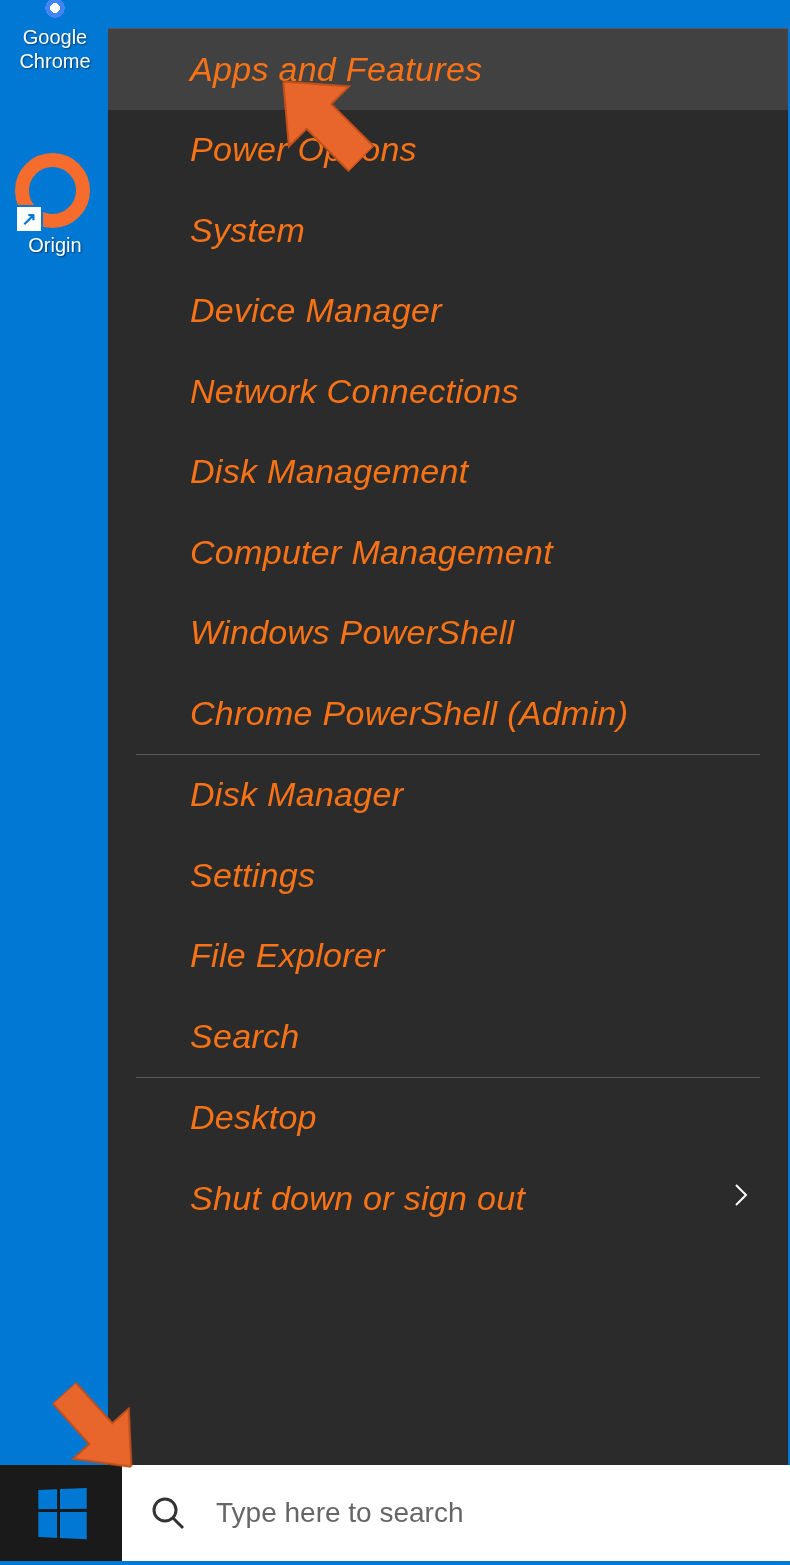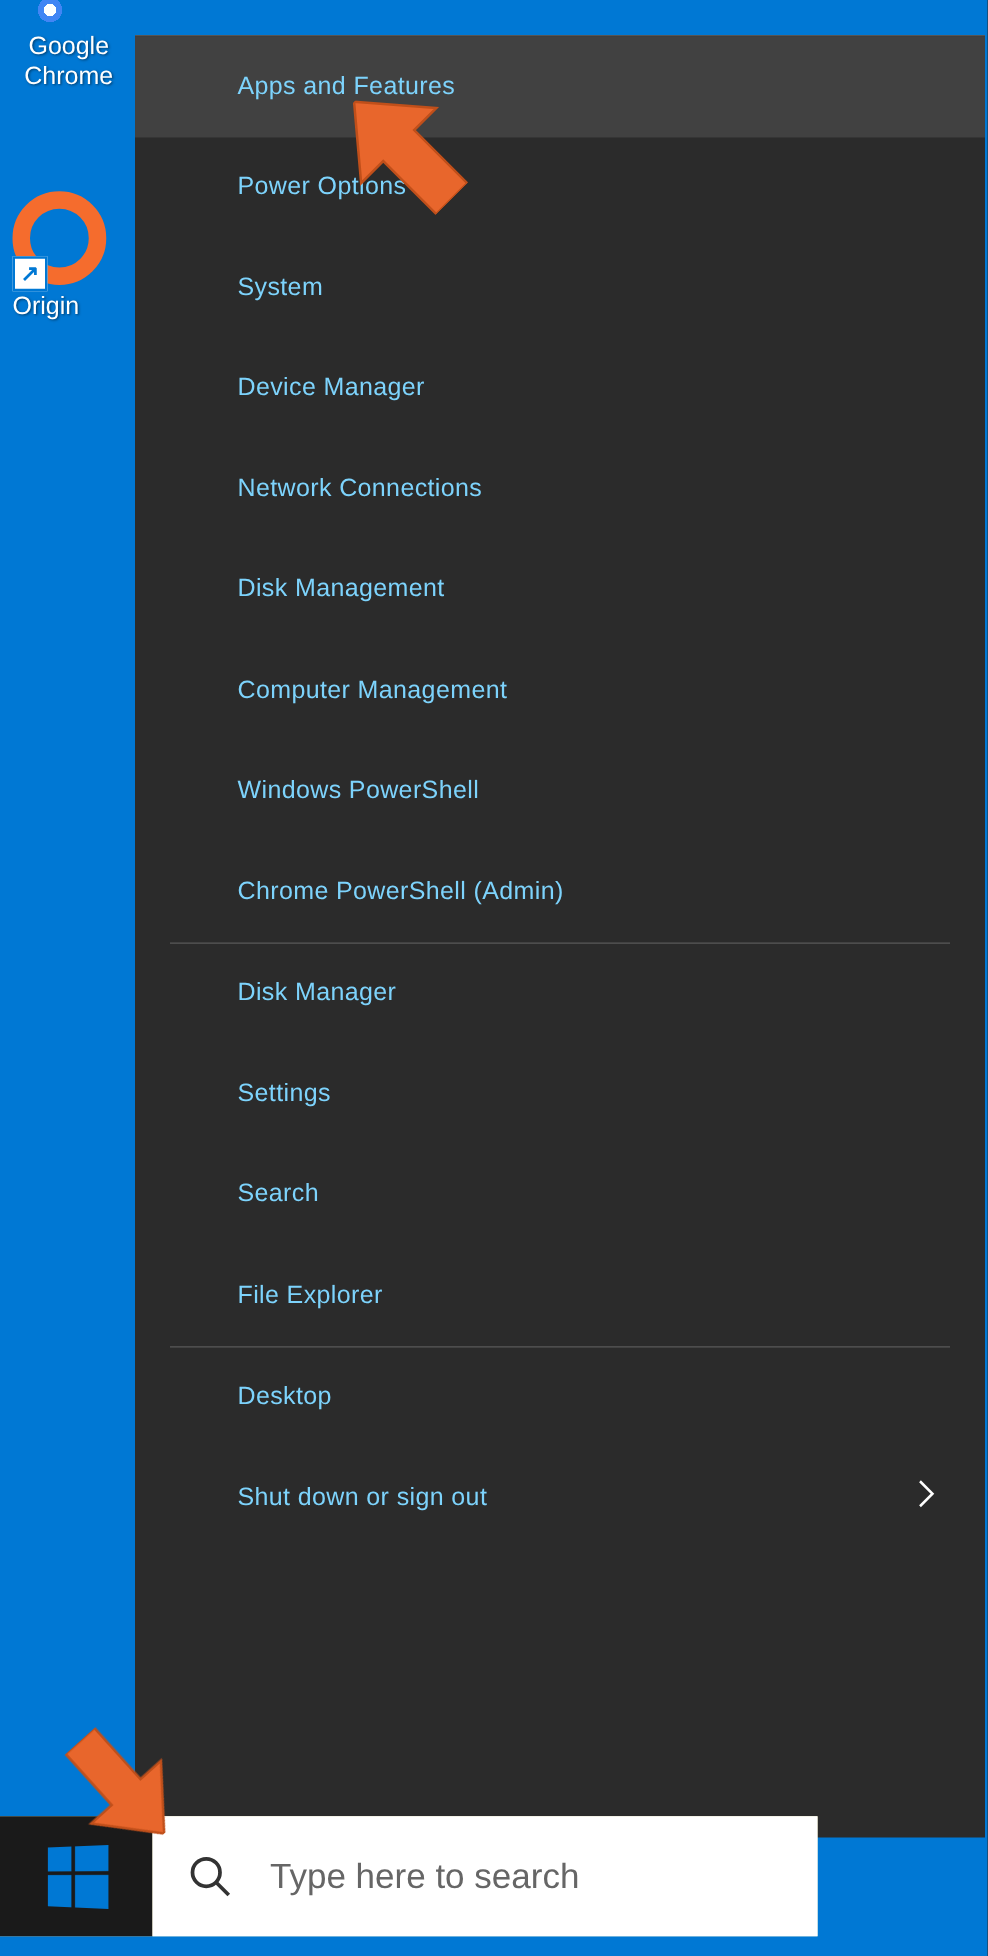--- a/index.html
+++ b/index.html
@@ -31,21 +31,21 @@
     }
     
     .desktop-icon {
       width: 90px;
       text-align: center;
       color: white;
       font-size: 20px;
       margin-bottom: 30px;
       display: flex;
       flex-direction: column;
-      align-items: flex-start;
+      align-items: center;
     }
     .desktop-icon .icon-img {
       width: 60px;
       height: 20px;
       margin-bottom: 5px;
       position: relative;
     }
     .desktop-icon .label {
       line-height: 1.2;
       text-shadow: 1px 1px 2px rgba(0,0,0,0.5);
@@ -105,50 +105,51 @@
       background: #2b2b2b;
       border-top: 1px solid #555;
     }
     
     .menu-item {
       height: 80.5px;
       display: flex;
       align-items: center;
       padding-left: 82px;
       padding-right: 40px;
-      color: #7dd3fc;
-      font-size: 20px;
+      color: #f97316;
+      font-size: 34px;
       font-weight: 400;
       letter-spacing: 0.3px;
       cursor: default;
       position: relative;
+      font-style: italic;
     }
     .menu-item.highlighted {
       background: #414141;
     }
     .menu-item .chevron {
       margin-left: auto;
       color: white;
       font-size: 22px;
     }
     
     .menu-separator {
       height: 1px;
       background: #5a5a5a;
       margin: 0 28px;
     }
     
     
     .taskbar {
       position: absolute;
-      bottom: 16px;
+      bottom: 4px;
       left: 0;
-      width: 654px;
+      width: 790px;
       height: 96px;
-      background: #fef9c3;
+      background: #22c55e;
       display: flex;
     }
     
     .start-button {
       width: 122px;
       height: 96px;
       display: flex;
       align-items: center;
       justify-content: center;
       background: #1a1a1a;
@@ -253,24 +254,24 @@
 
   <div class="menu-separator"></div>
 
   <div class="menu-item">
     <span>Disk Manager</span>
   </div>
   <div class="menu-item">
     <span>Settings</span>
   </div>
   <div class="menu-item">
+    <span>File Explorer</span>
+  </div>
+  <div class="menu-item">
     <span>Search</span>
-  </div>
-  <div class="menu-item">
-    <span>File Explorer</span>
   </div>
 
   <div class="menu-separator"></div>
 
   <div class="menu-item">
     <span>Desktop</span>
   </div>
   <div class="menu-item">
     <span>Shut down or sign out</span>
     <span class="chevron">

